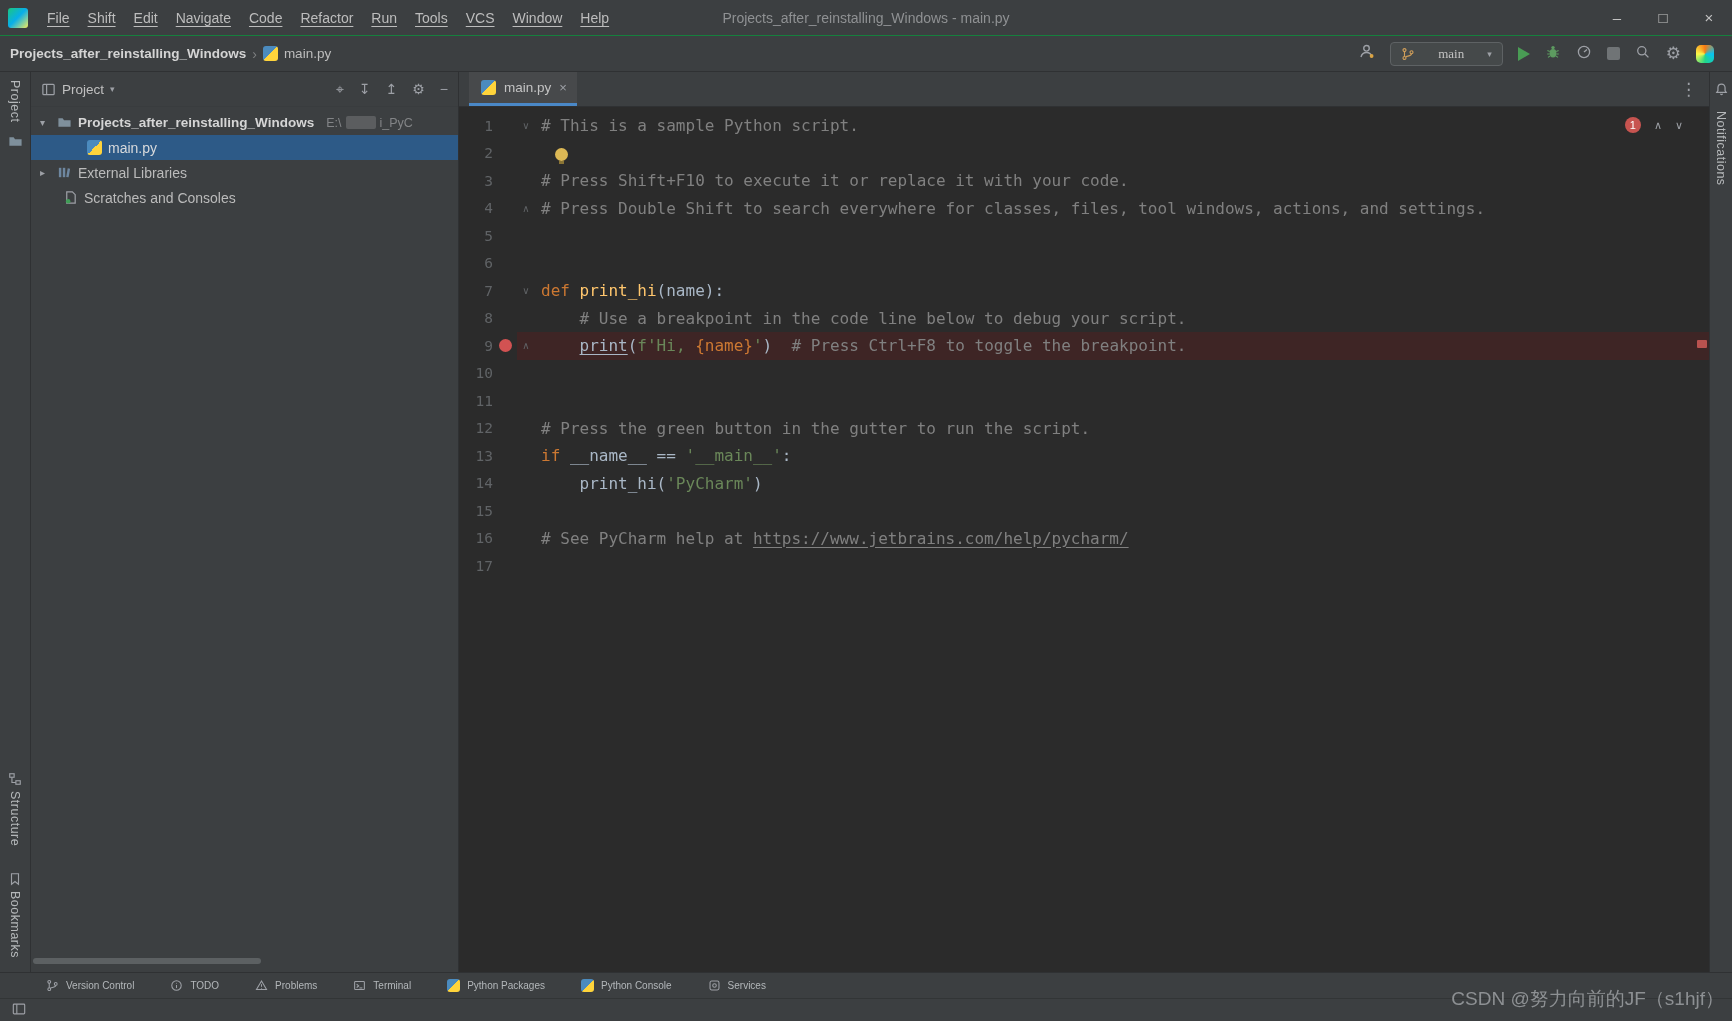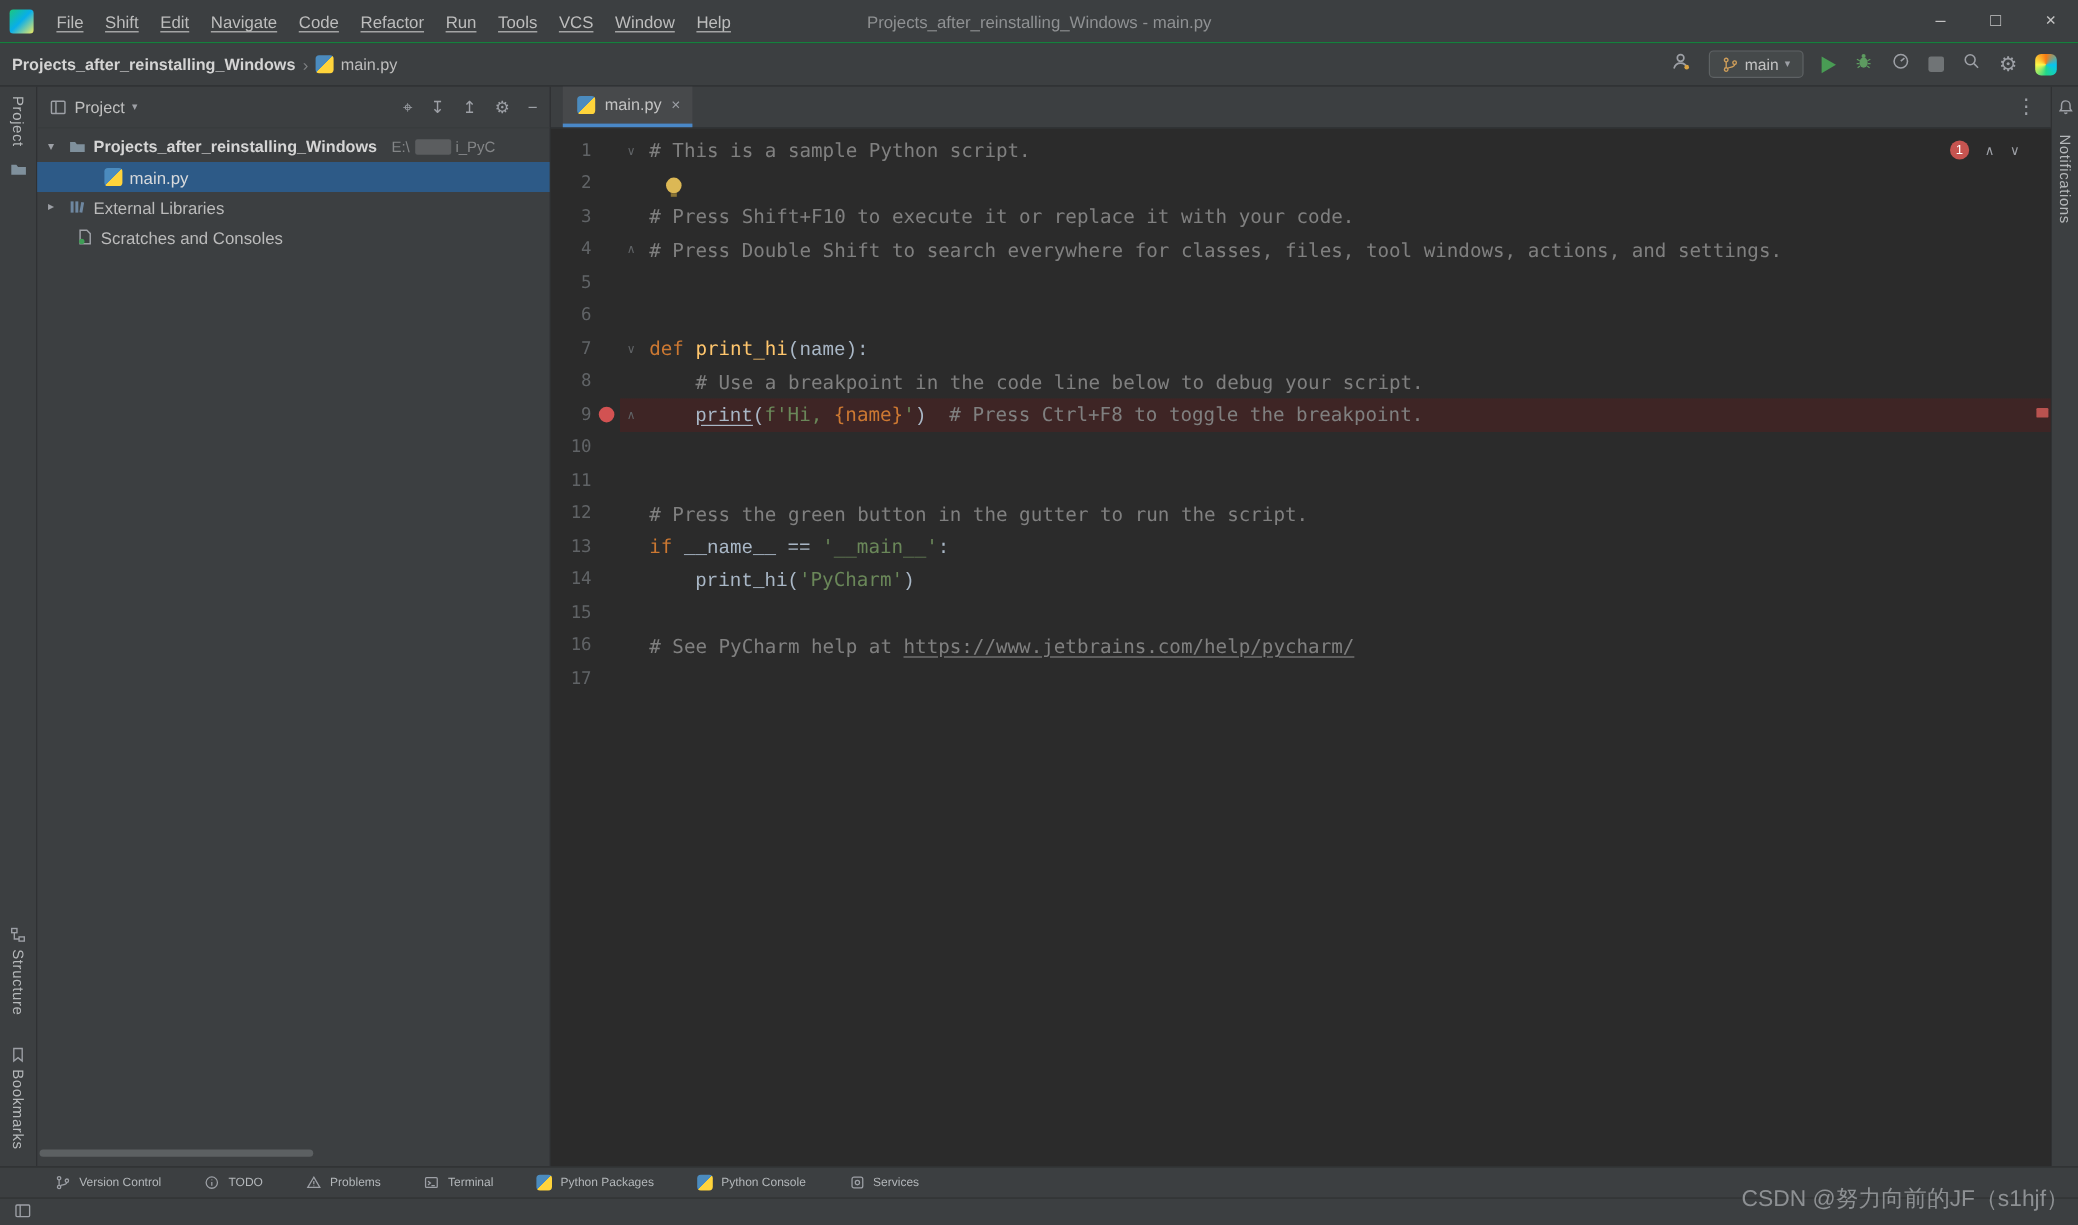--- a/index.html
+++ b/index.html
@@ -20,22 +20,22 @@
 
   
   .navbar { position:absolute; top:36px; left:0; width:100%; height:36px; background:#3c3f41;
     border-bottom:1px solid #2f3133; display:flex; align-items:center; padding:0 10px; z-index:9; }
   .crumb-project { font-weight:bold; color:#d4d4d4; font-size:13.5px; }
   .crumb-sep { color:#7d7f81; margin:0 6px; font-size:14px; }
   .crumb-file { display:flex; align-items:center; gap:6px; font-size:13.5px; color:#bdbdbd; }
   .py-icon { width:15px; height:15px; border-radius:3px; flex:none;
     background:linear-gradient(135deg,#4b8bbe 0%,#4b8bbe 50%,#ffd43b 50%,#ffd43b 100%); }
   .nav-right { margin-left:auto; display:flex; align-items:center; gap:15px; padding-right:8px; }
-  .branch-pill { display:flex; align-items:center; gap:5px; background:#45494a; border:1px solid #5e6264;
-    border-radius:4px; padding:3px 10px; font-size:13px; color:#c3c3c3; }
+  .branch-pill { display:flex; align-items:center; gap:23px; background:#45494a; border:1px solid #5e6264;
+    border-radius:4px; padding:3px 10px; font-size:13px; color:#c3c3c3;font-family:Liberation Serif, serif; }
   .play-tri { width:0; height:0; border-left:12px solid #499c54; border-top:7px solid transparent;
     border-bottom:7px solid transparent; }
   .stop-sq { width:13px; height:13px; background:#707476; border-radius:2px; }
   .glyph-btn { color:#9da0a6; font-size:17px; line-height:1; }
   .grad-icon { width:18px; height:18px; border-radius:5px;
     background:conic-gradient(#f97a12,#07c3f2,#21d789,#fcf84a,#f97a12); }
   svg.ic { stroke:#9da0a6; fill:none; stroke-width:1.3; }
 
   
   .stripe-left { position:absolute; left:0; top:72px; width:31px; height:900px; background:#3c3f41;
@@ -74,21 +74,21 @@
     font-family:"DejaVu Sans Mono","Liberation Mono",monospace; font-size:16px; }
   .code-row { display:flex; align-items:center; height:27.5px; white-space:pre; }
   .code-row.bp-row { background:linear-gradient(to right, transparent 58px, #3e2525 58px); }
   .ln { width:34px; flex:none; text-align:right; color:#606366; font-size:14.5px; }
   .bpt { width:24px; flex:none; display:flex; align-items:center; justify-content:center; }
   .bp-dot { width:13px; height:13px; border-radius:50%; background:#d25252; }
   .fold { width:18px; flex:none; display:flex; align-items:center; justify-content:center;
     color:#606366; font-size:10px; font-family:"Liberation Sans",sans-serif; }
   .code { padding-left:6px; color:#a9b7c6; }
   .cm { color:#808080; } .kw { color:#cc7832; } .fn { color:#ffc66d; }
-  .st { color:#6a8759; } .br { color:#cc7832; } .pl { color:#a9b7c6;font-family:Liberation Mono, monospace; }
+  .st { color:#6a8759; } .br { color:#cc7832; } .pl { color:#a9b7c6; }
   .u { text-decoration:underline; text-underline-offset:3px; }
   .bulb { display:inline-block; width:13px; height:13px; border-radius:50%; background:#dcb855;
     margin-left:14px; position:relative; top:2px; }
   .bulb::after { content:""; position:absolute; left:4px; top:13px; width:5px; height:3px; background:#8a7435; }
   .inspections { position:absolute; top:10px; right:26px; display:flex; align-items:center; gap:13px;
     font-family:"Liberation Sans",sans-serif; }
   .err-badge { width:16px; height:16px; border-radius:50%; background:#c75450; color:#fff; font-size:11px;
     display:flex; align-items:center; justify-content:center; }
   .insp-chev { color:#9da0a6; font-size:11px; }
   .err-mark { position:absolute; right:2px; top:233px; width:10px; height:8px; background:#b9524f; border-radius:1px; }

